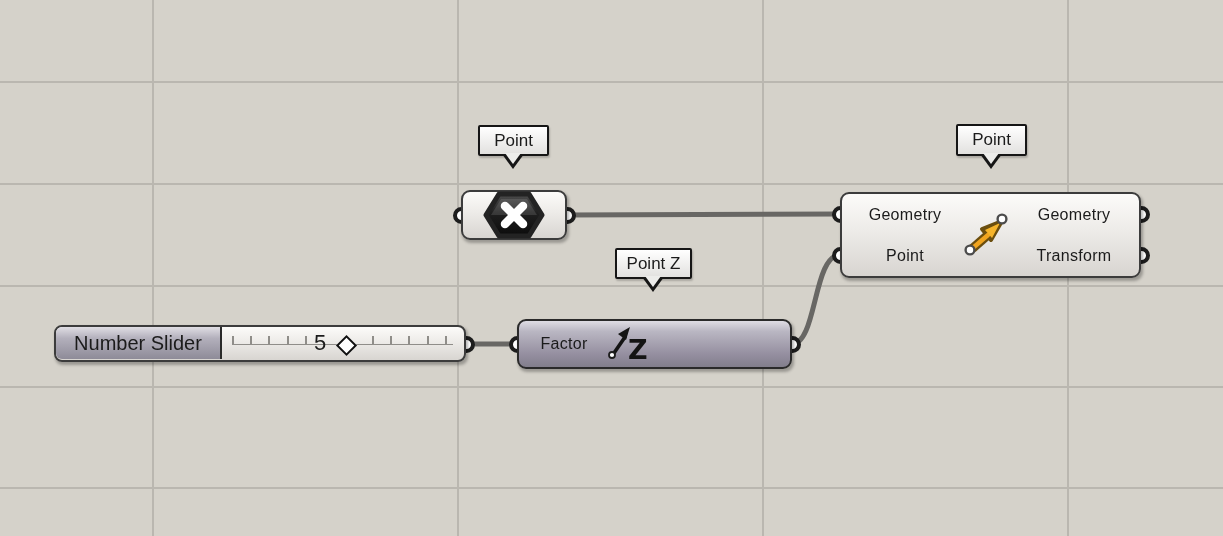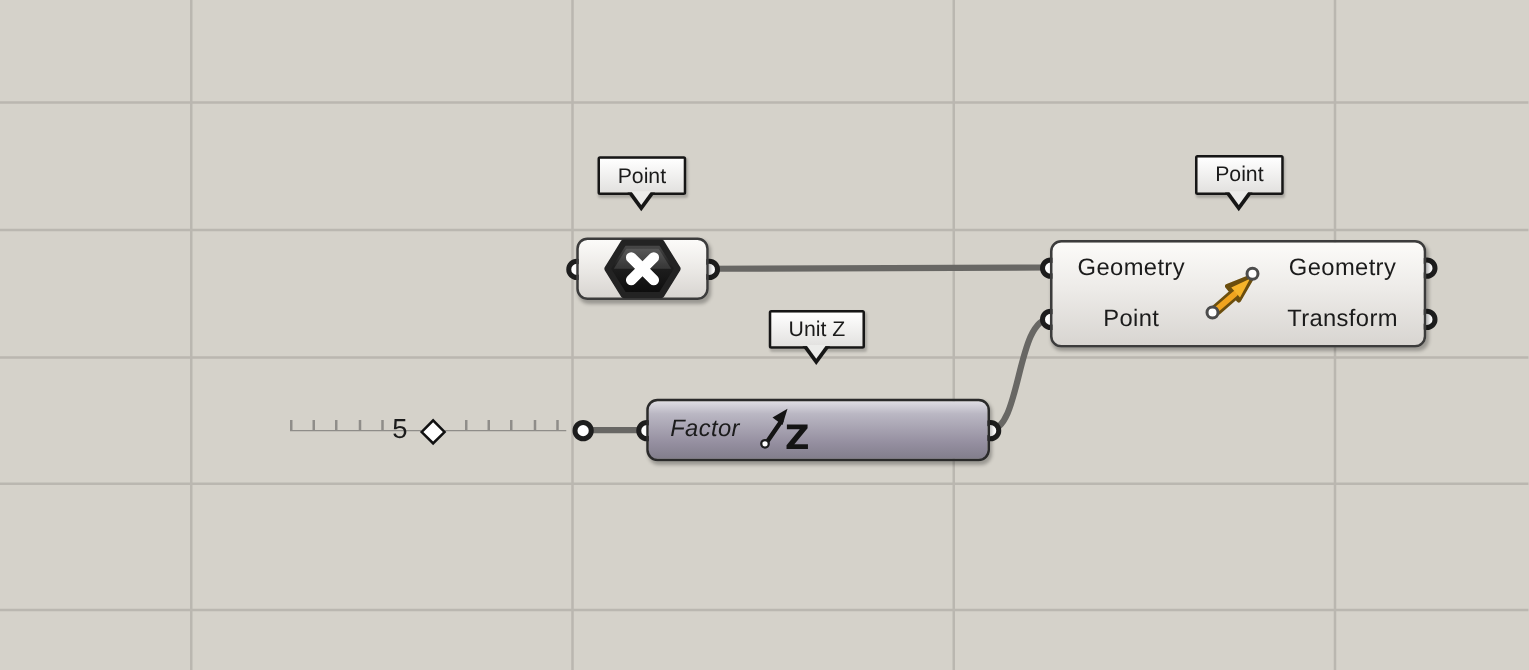--- a/index.html
+++ b/index.html
@@ -17,25 +17,25 @@
   #wires{position:absolute;left:0;top:0;z-index:1;}
   
   .port{position:absolute;width:17px;height:17px;box-sizing:border-box;
     border:4.2px solid #1d1d1d;border-radius:50%;background:#fff;z-index:2;}
   
   .comp{position:absolute;box-sizing:border-box;z-index:3;border-radius:9px;
     box-shadow:1.5px 2.5px 3px rgba(0,0,0,.28);}
   .comp-light{background:linear-gradient(#fcfbf9,#edebe8 45%,#d8d5d1);
     border:2.5px solid #3c3c3c;}
   .comp-dark{background:linear-gradient(#dfdde4,#bab7c3 22%,#958fa0 72%,#827e8c);
-    border:2.5px solid #2a2a2a;font-style:italic;}
+    border:2.5px solid #2a2a2a;}
   
   .col{position:absolute;top:0;height:100%;display:flex;flex-direction:column;
     justify-content:space-around;align-items:center;z-index:4;}
-  .lbl{font-size:19px;letter-spacing:.3px;white-space:nowrap;}
+  .lbl{font-size:16px;letter-spacing:.3px;white-space:nowrap;}
   
   .slider-name{position:absolute;box-sizing:border-box;z-index:4;
     background:linear-gradient(#e0dee4,#b3b0bc 35%,#8e8b98);
     border-right:2.5px solid #2a2a2a;border-radius:6px 0 0 6px;
     display:flex;align-items:center;justify-content:center;}
   .tick{position:absolute;width:1.5px;height:8px;background:#8f8d89;z-index:4;}
   .grip{position:absolute;width:11px;height:11px;background:#fff;
     border:2.6px solid #111;transform:rotate(45deg);z-index:5;}
   
   .bubble{position:absolute;box-sizing:border-box;z-index:6;
@@ -124,20 +124,25 @@
       <span class="lbl">Factor</span>
     </div>
   </div>
   <svg class="abs" style="left:602px;top:321px" width="62" height="46" viewBox="0 0 62 46">
     <path d="M12 32 L23 16" stroke="#141414" stroke-width="3.6" stroke-linecap="round"></path>
     <polygon points="28,6 16,13 24,19" fill="#141414"></polygon>
     <circle cx="10" cy="34" r="3" fill="#fff" stroke="#1c1c1c" stroke-width="1.8"></circle>
     <text x="26" y="38" font-size="27" font-weight="bold" fill="#141414">Z</text>
   </svg>
 
+  <div class="comp comp-light" style="left:54px;top:325px;width:412px;height:37px;border-radius:8px">
+    <div class="slider-name" style="left:0;top:0;width:166px;height:32px">
+      <span style="font-size:20px">Number Slider</span>
+    </div>
+  </div>
   <div class="abs" style="left:232px;top:343.5px;width:221px;height:1.5px;background:#8f8d89"></div>
   <div id="ticks">
       <div class="tick" style="left: 232px; top: 336px;"></div>
       <div class="tick" style="left: 250px; top: 336px;"></div>
       <div class="tick" style="left: 268px; top: 336px;"></div>
       <div class="tick" style="left: 287px; top: 336px;"></div>
       <div class="tick" style="left: 305px; top: 336px;"></div>
       <div class="tick" style="left: 372px; top: 336px;"></div>
       <div class="tick" style="left: 390px; top: 336px;"></div>
       <div class="tick" style="left: 408px; top: 336px;"></div>
@@ -153,18 +158,18 @@
   <div class="tail-o" style="left:502px;top:154px"></div>
   <div class="tail-i" style="left:505px;top:152.5px"></div>
 
   <div class="bubble" style="left:956px;top:124px;width:71px;height:32px">
     <span>Point</span>
   </div>
   <div class="tail-o" style="left:980px;top:154px"></div>
   <div class="tail-i" style="left:983px;top:152.5px"></div>
 
   <div class="bubble" style="left:615px;top:248px;width:77px;height:31px">
-    <span>Unit Z</span>
+    <span>Point Z</span>
   </div>
   <div class="tail-o" style="left:642px;top:277px"></div>
   <div class="tail-i" style="left:645px;top:275.5px"></div>
 
 </div>
 
 </body></html>

